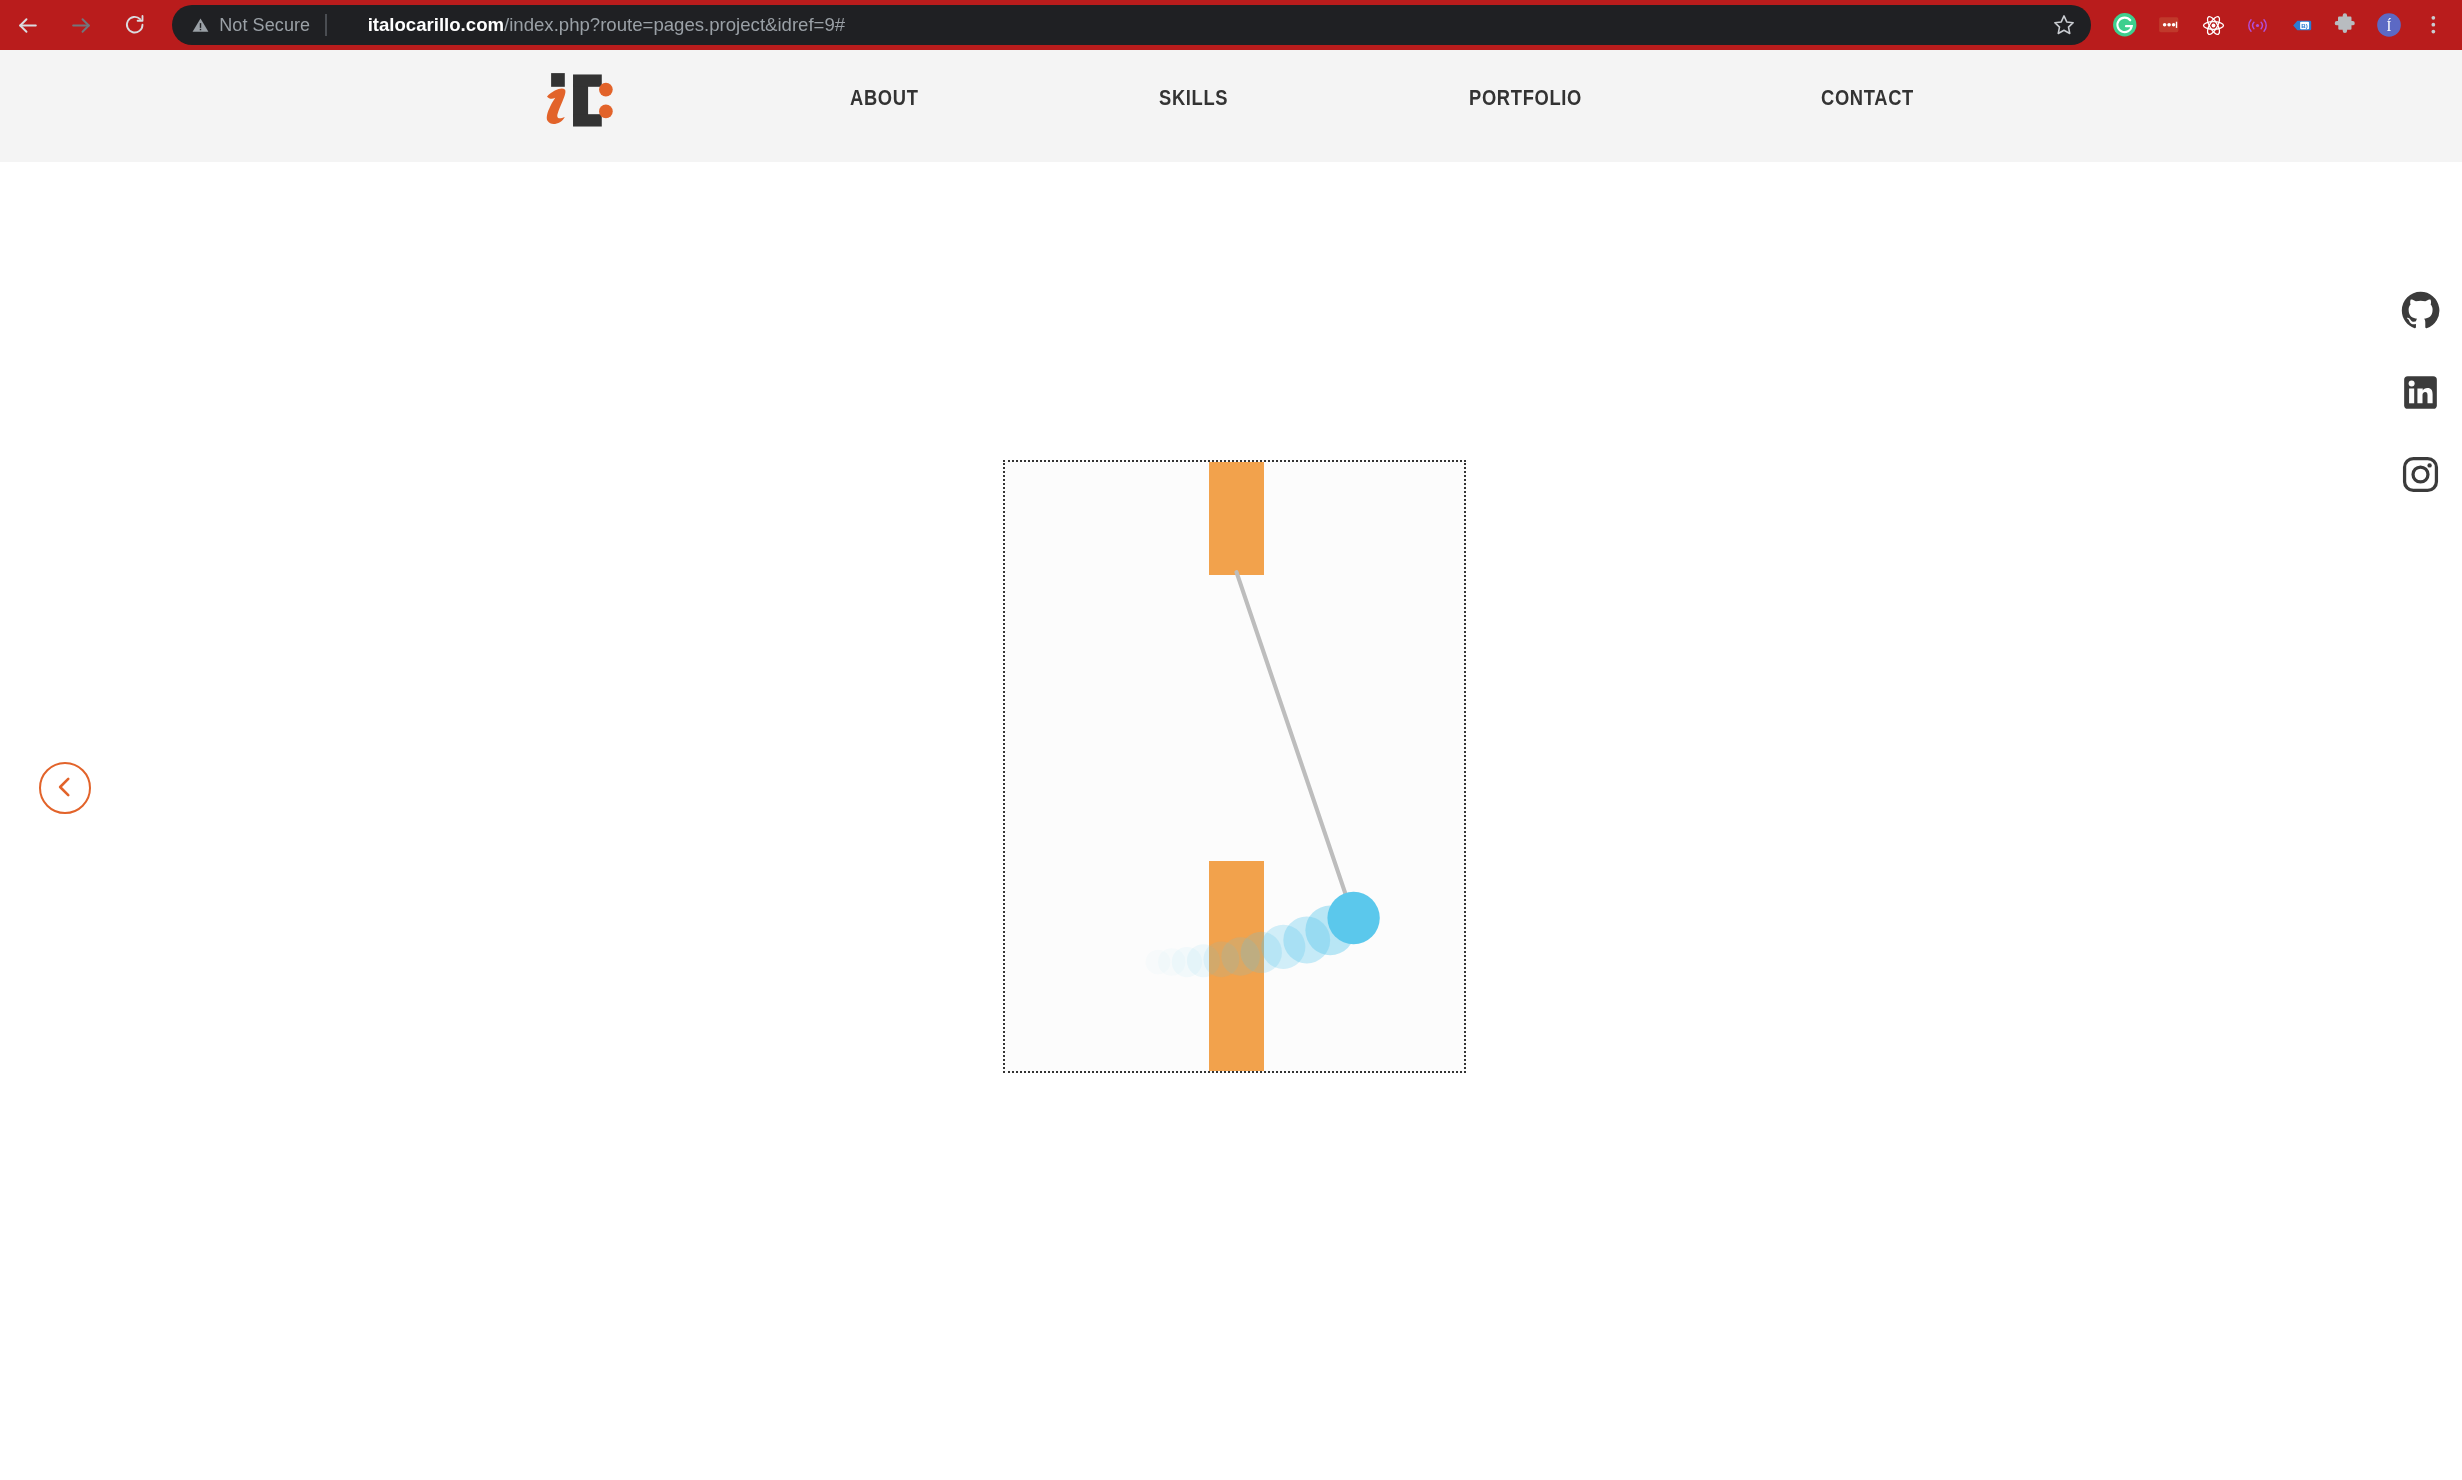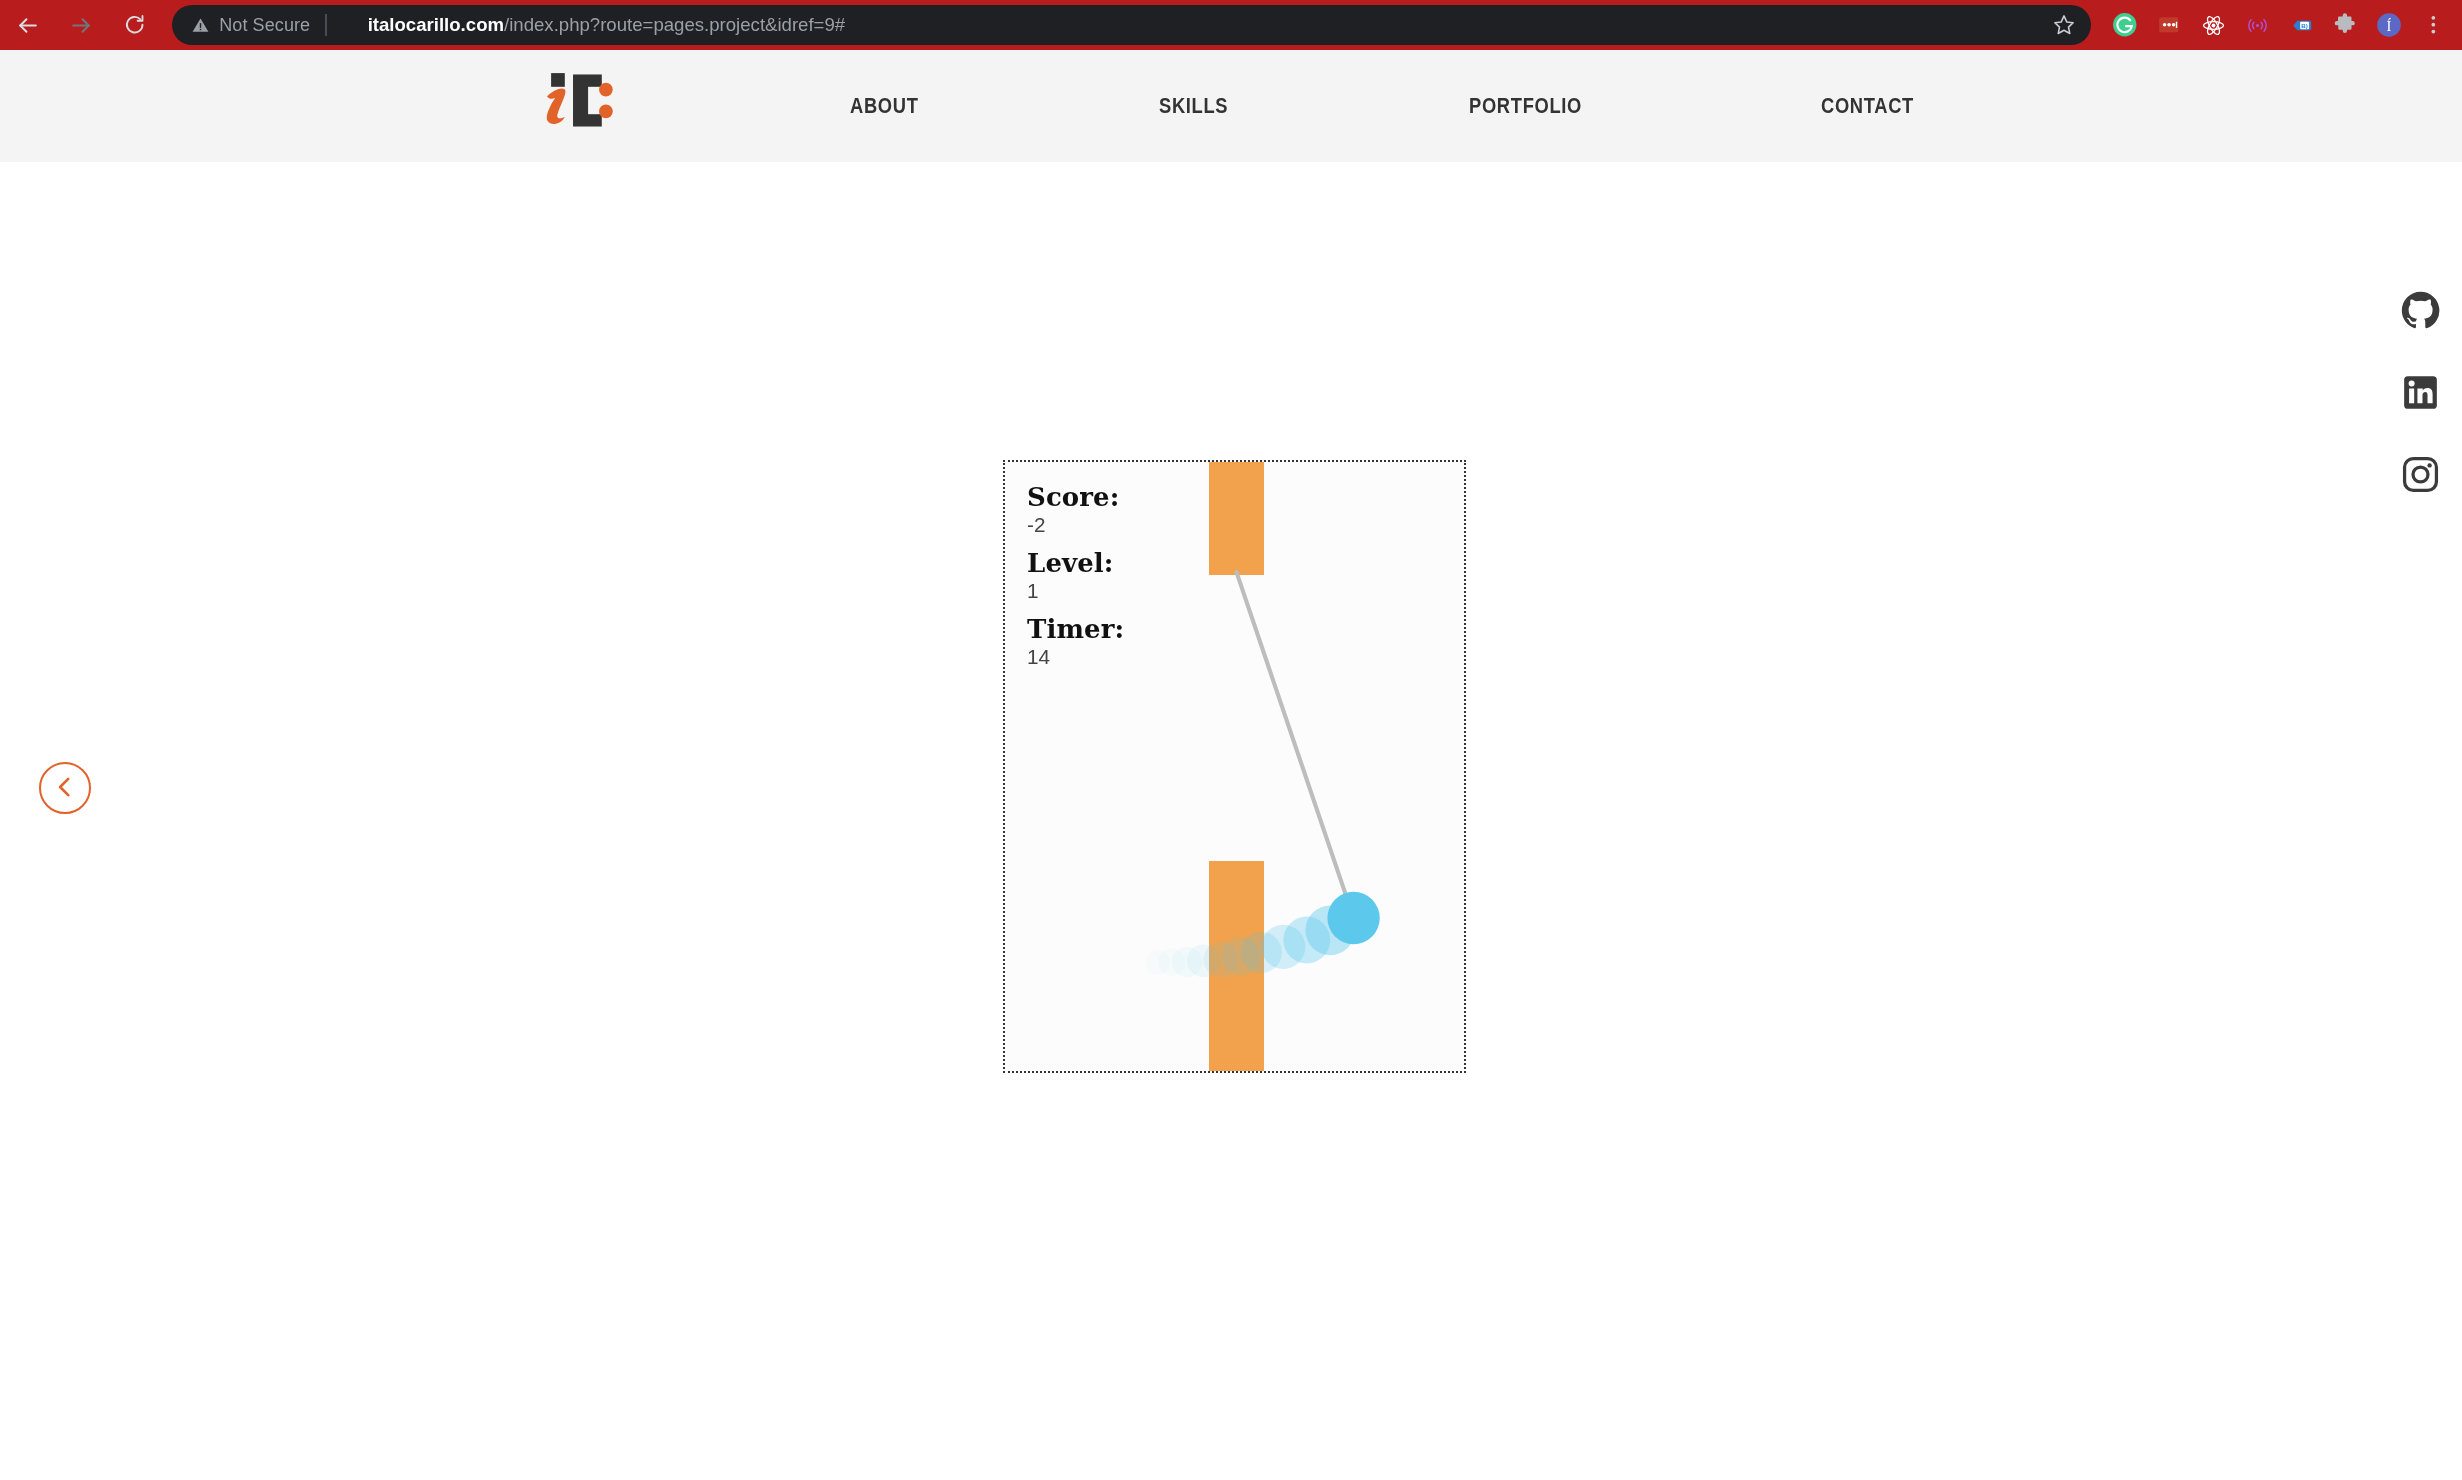--- a/index.html
+++ b/index.html
@@ -70,21 +70,21 @@
     position: absolute; left: 0; top: 50px;
     width: 2462px; height: 112px;
     background: #f4f4f4;
     display: flex; align-items: center;
   }
   #site-logo {
     position: absolute; left: 540px; top: 69px;
     width: 77px; height: 63px;
   }
   #main-nav {
-    position: absolute; left: 757px; top: 50px;
+    position: absolute; left: 757px; top: 42px;
     width: 1253px; height: 112px;
     display: flex; align-items: center;
   }
   .nav-link {
     color: #333333;
     font-size: 21.3px;
     font-weight: bold;
     letter-spacing: 0.8px;
     text-decoration: none;
     font-stretch: condensed;
@@ -357,28 +357,20 @@
 <div id="page-back-button">
   <span>
     <svg width="26" height="26" viewBox="0 0 24 24" fill="none" stroke="#e2632a" stroke-width="2.4" stroke-linecap="round" stroke-linejoin="round">
       <polyline points="15,4.5 7.5,12 15,19.5"></polyline>
     </svg>
   </span>
 </div>
 
 <div id="game-panel" style="border-color: rgb(51, 51, 51); background: rgb(252, 252, 252);">
 
-  <div id="hud">
-    <div class="hud-label">Score:</div>
-    <div class="hud-value">-2</div>
-    <div class="hud-label">Level:</div>
-    <div class="hud-value">1</div>
-    <div class="hud-label">Timer:</div>
-    <div class="hud-value">14</div>
-  </div>
 
   <div class="paddle" id="paddle-top" style="background: rgb(242, 162, 76);"></div>
   <div class="paddle" id="paddle-bottom" style="background: rgb(242, 162, 76);"></div>
 
   <svg id="pendulum-svg" viewBox="0 0 336 445">
     <g id="trail-group">
         <circle cx="236" cy="340" r="18" fill="#5bc8ec" opacity="0.42"></circle>
         <circle cx="219" cy="347" r="17" fill="#5bc8ec" opacity="0.34"></circle>
         <circle cx="202" cy="352" r="16" fill="#5bc8ec" opacity="0.27"></circle>
         <circle cx="186" cy="356" r="15" fill="#5bc8ec" opacity="0.21"></circle>

